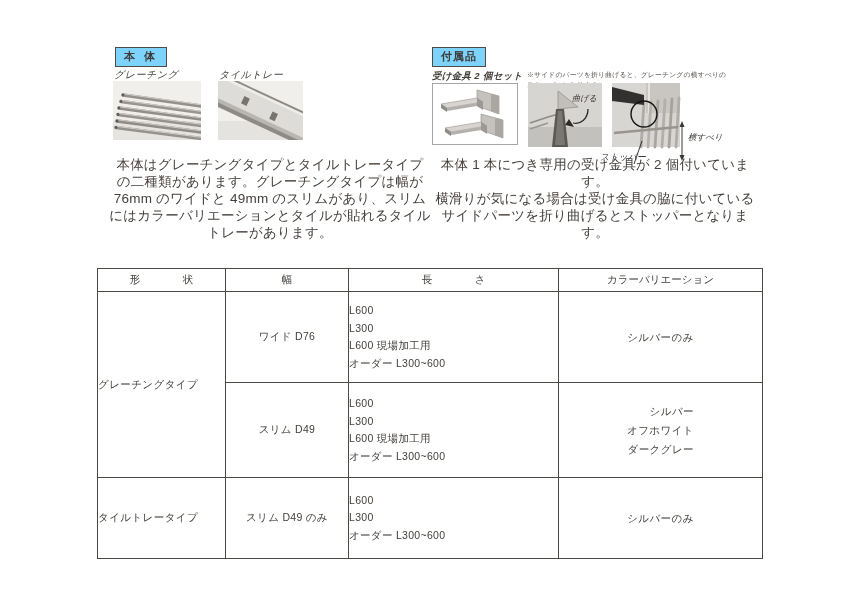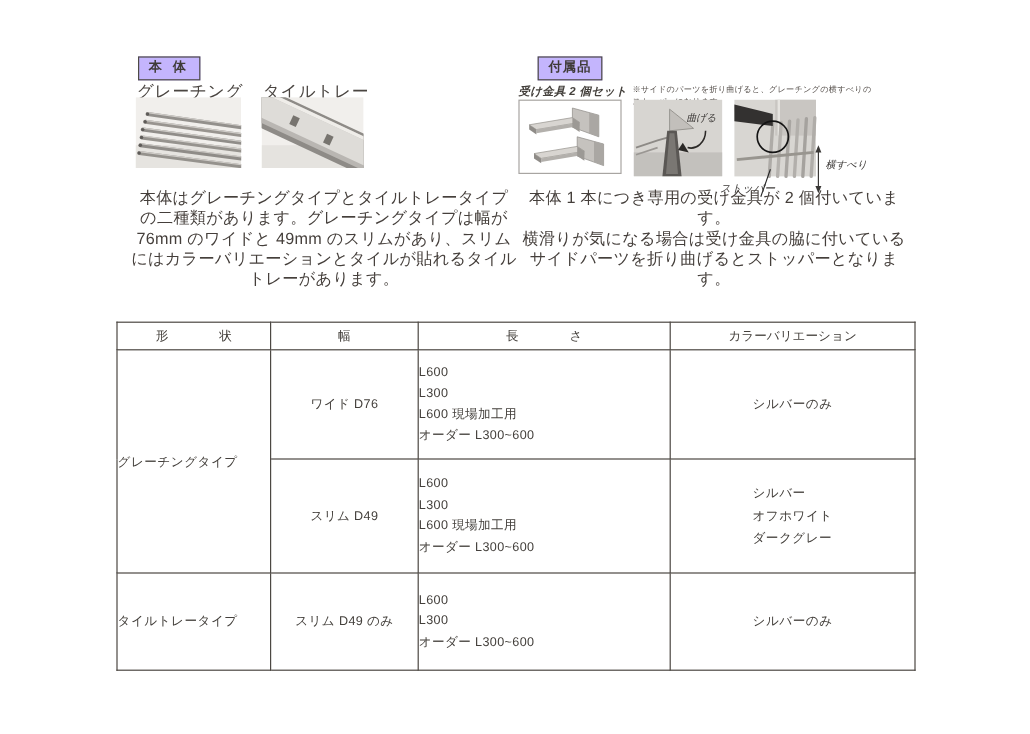--- a/index.html
+++ b/index.html
@@ -3,23 +3,23 @@
 <meta charset="utf-8">
 <style>
   html,body{margin:0;padding:0;}
   body{
     width:858px;height:612px;position:relative;background:#ffffff;
     font-family:"Liberation Sans", sans-serif;color:#44403c;overflow:hidden;
   }
   .abs{position:absolute;}
   .section-title{
     border:1.2px solid #4e4a46;padding:2px 8px 3px;font-size:11px;font-weight:bold;
-    letter-spacing:3px;color:#3f3b38;background:#c4b5fd;line-height:13px;
-  }
-  .photo-label{font-size:14px;color:#4a4541;letter-spacing:0.5px;}
+    letter-spacing:3px;color:#3f3b38;background:#7dd3fc;line-height:13px;
+  }
+  .photo-label{font-size:10px;font-style:italic;color:#4a4541;letter-spacing:0.5px;}
   .set-label{font-size:9.5px;font-weight:bold;font-style:italic;color:#44403c;letter-spacing:0.3px;}
   .tiny-note{font-size:6.8px;color:#56504c;letter-spacing:0.2px;}
   .para{
     font-size:13.5px;line-height:16.9px;color:#453f3b;white-space:pre-line;
     letter-spacing:0.2px;
     text-align:center;
   }
   .photo-frame{background:#fff;border:1px solid #a8a5a2;}
   table.spec{
     border-collapse:collapse;table-layout:fixed;width:665px;
@@ -29,21 +29,21 @@
     padding:0;vertical-align:middle;
   }
   table.spec{border:1.5px solid #413d39;}
   th.hdr{height:22px;text-align:center;}
   th.spread{letter-spacing:16px;text-indent:16px;}
   td.shape-cell{text-align:left;padding-left:9px;letter-spacing:0.4px;margin-left:24px;}
   td.width-cell{text-align:center;letter-spacing:0.3px;}
   td.length-cell{padding-left:48px;}
   td.length-cell .line{line-height:17.5px;letter-spacing:0.3px;}
   td.color-cell{text-align:center;}
-  td.color-cell .inner{display:inline-block;text-align:left;}
+  td.color-cell .inner{display:inline-block;text-align:right;}
   td.color-cell .line{line-height:19px;letter-spacing:0.4px;}
   svg text{font-family:"Liberation Sans", sans-serif;}
 </style>
 </head>
 <body>
 
 <div class="abs section-title" style="left:115px;top:47px;">本 体</div>
 
 <div class="abs photo-label" style="left:114px;top:68px;">グレーチング</div>
 
@@ -92,21 +92,21 @@
     </g>
   </svg>
 </div>
 
 <div class="abs para" style="left:105px;top:157px;width:330px;">本体はグレーチングタイプとタイルトレータイプ
 の二種類があります。グレーチングタイプは幅が
 76mm のワイドと 49mm のスリムがあり、スリム
 にはカラーバリエーションとタイルが貼れるタイル
 トレーがあります。</div>
 
-<div class="abs section-title" style="left:448px;top:47px;letter-spacing:1px;">付属品</div>
+<div class="abs section-title" style="left:432px;top:47px;letter-spacing:1px;">付属品</div>
 
 <div class="abs set-label" style="left:432px;top:70px;text-align:center;">受け金具 2 個セット</div>
 
 <div class="abs tiny-note" style="left:527px;top:70px;width:200px;">※サイドのパーツを折り曲げると、グレーチングの横すべりのストッパーになります。</div>
 
 <div class="abs photo-frame" style="left:432px;top:83px;width:84px;height:60px;">
   <svg width="84" height="60">
     <g transform="translate(6,4)">
       <polygon points="38,2 60,8 60,26 38,18" fill="#c5c2be" stroke="#908d89" stroke-width="0.6"></polygon>
       <polygon points="52,6 60,8 60,26 52,23" fill="#aaa7a3"></polygon>

